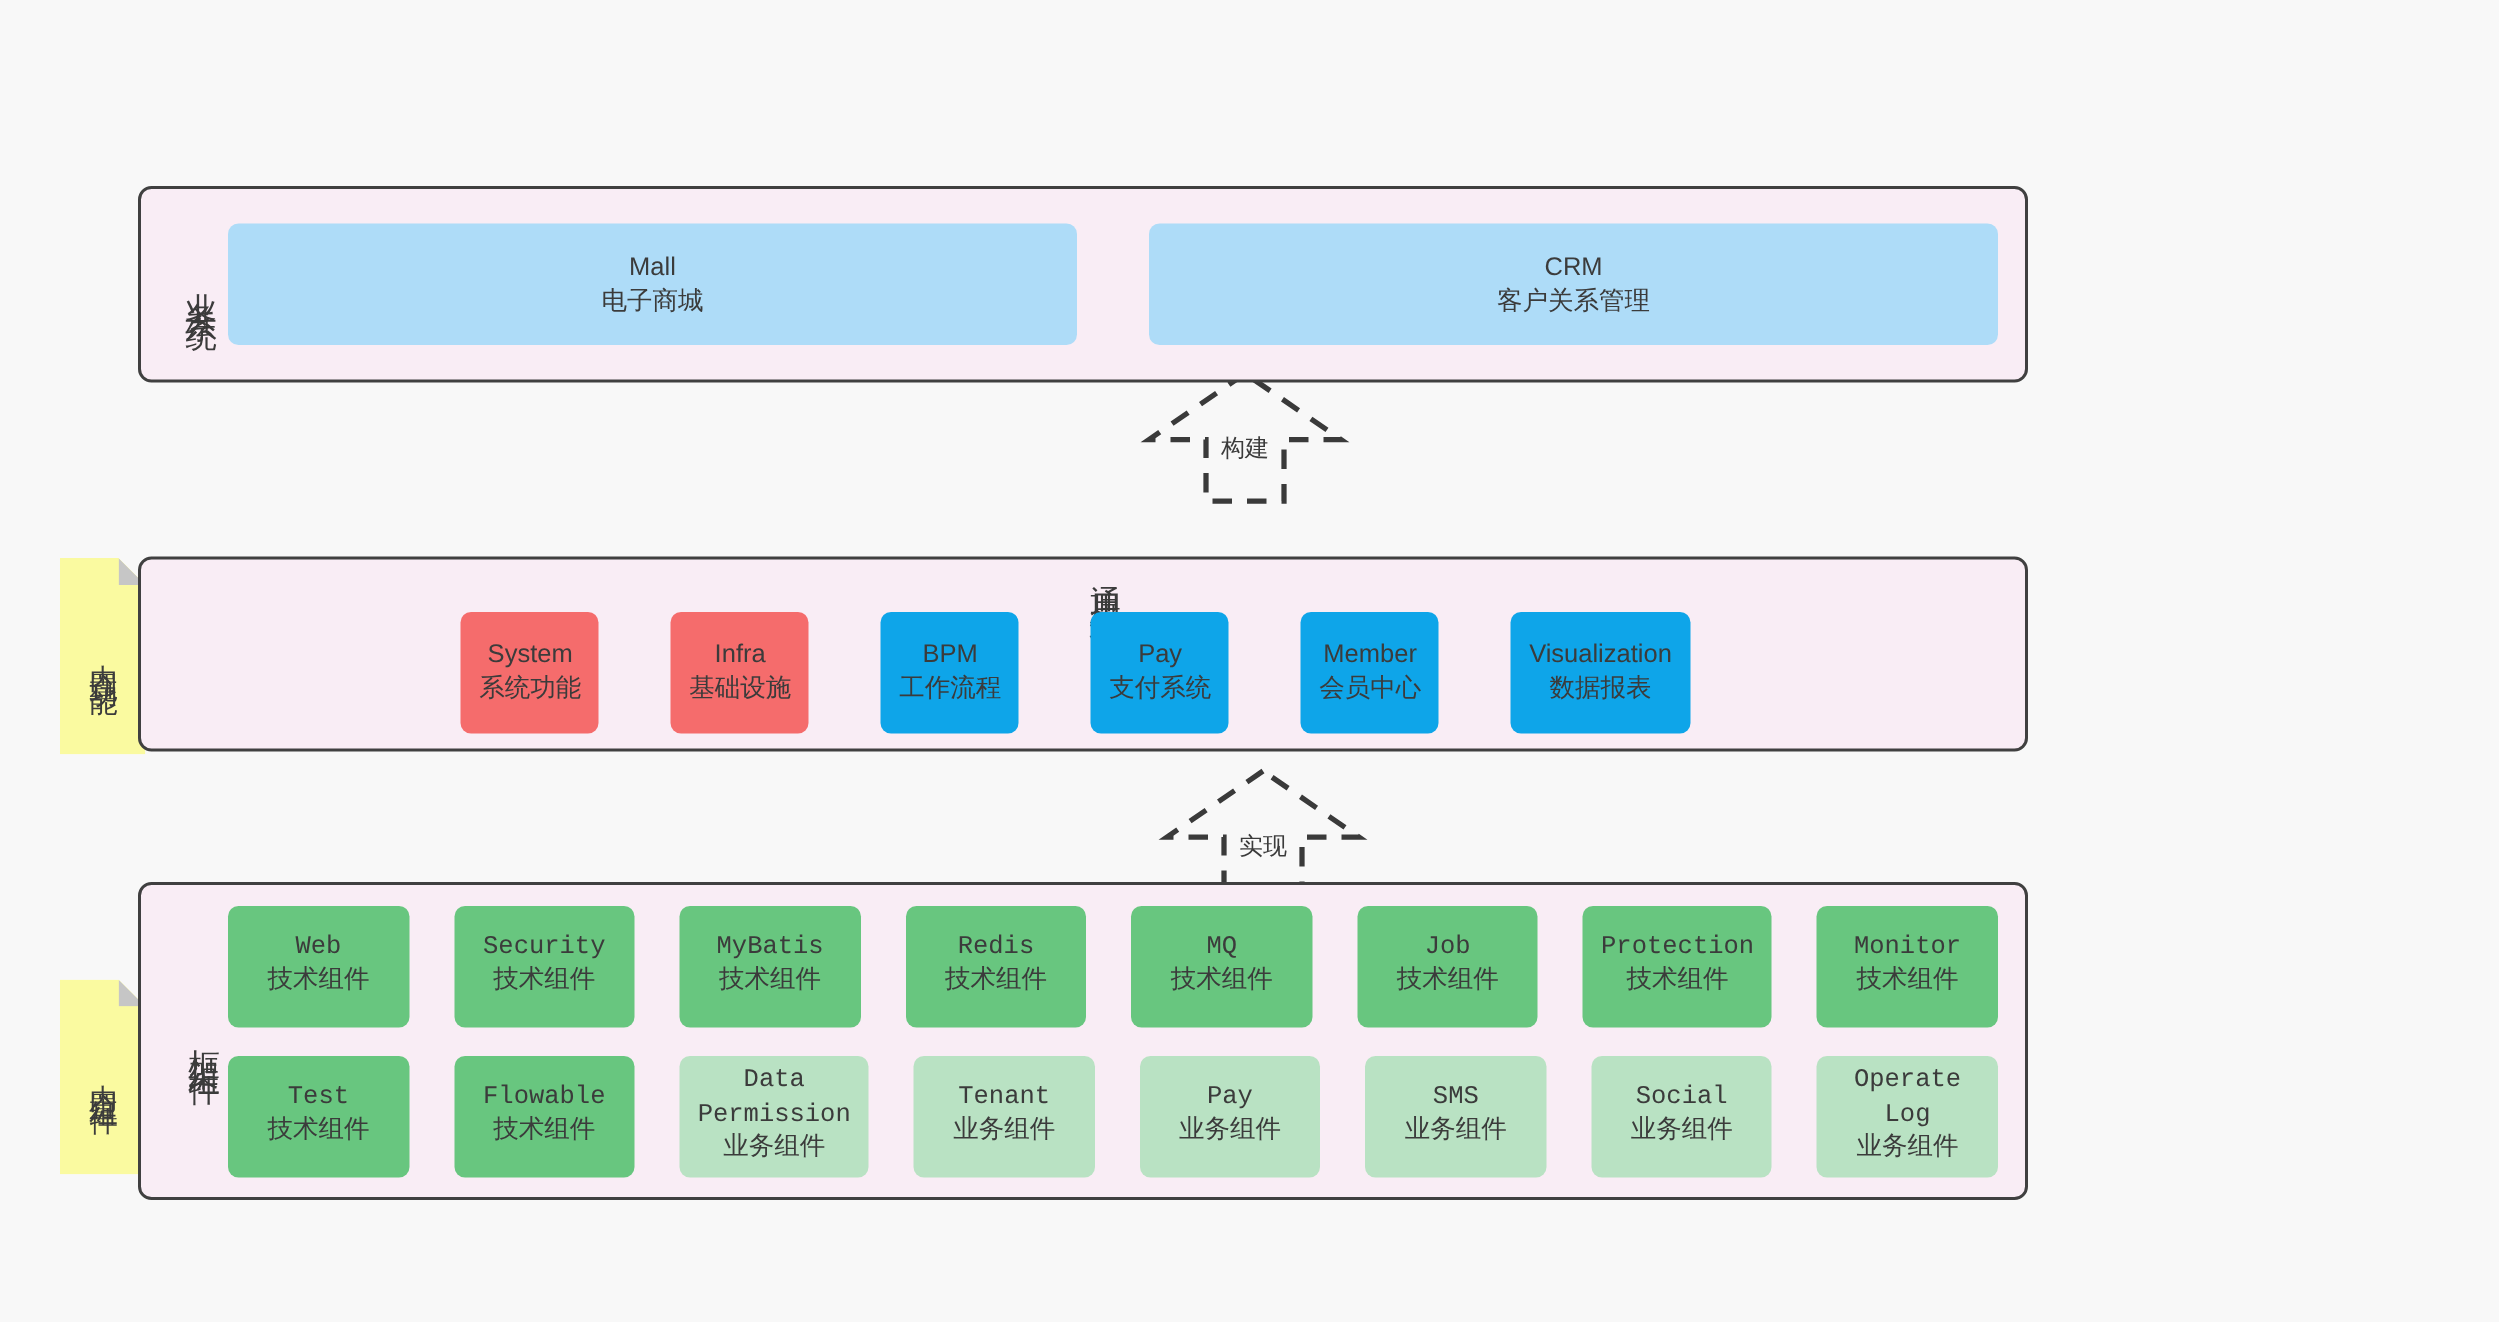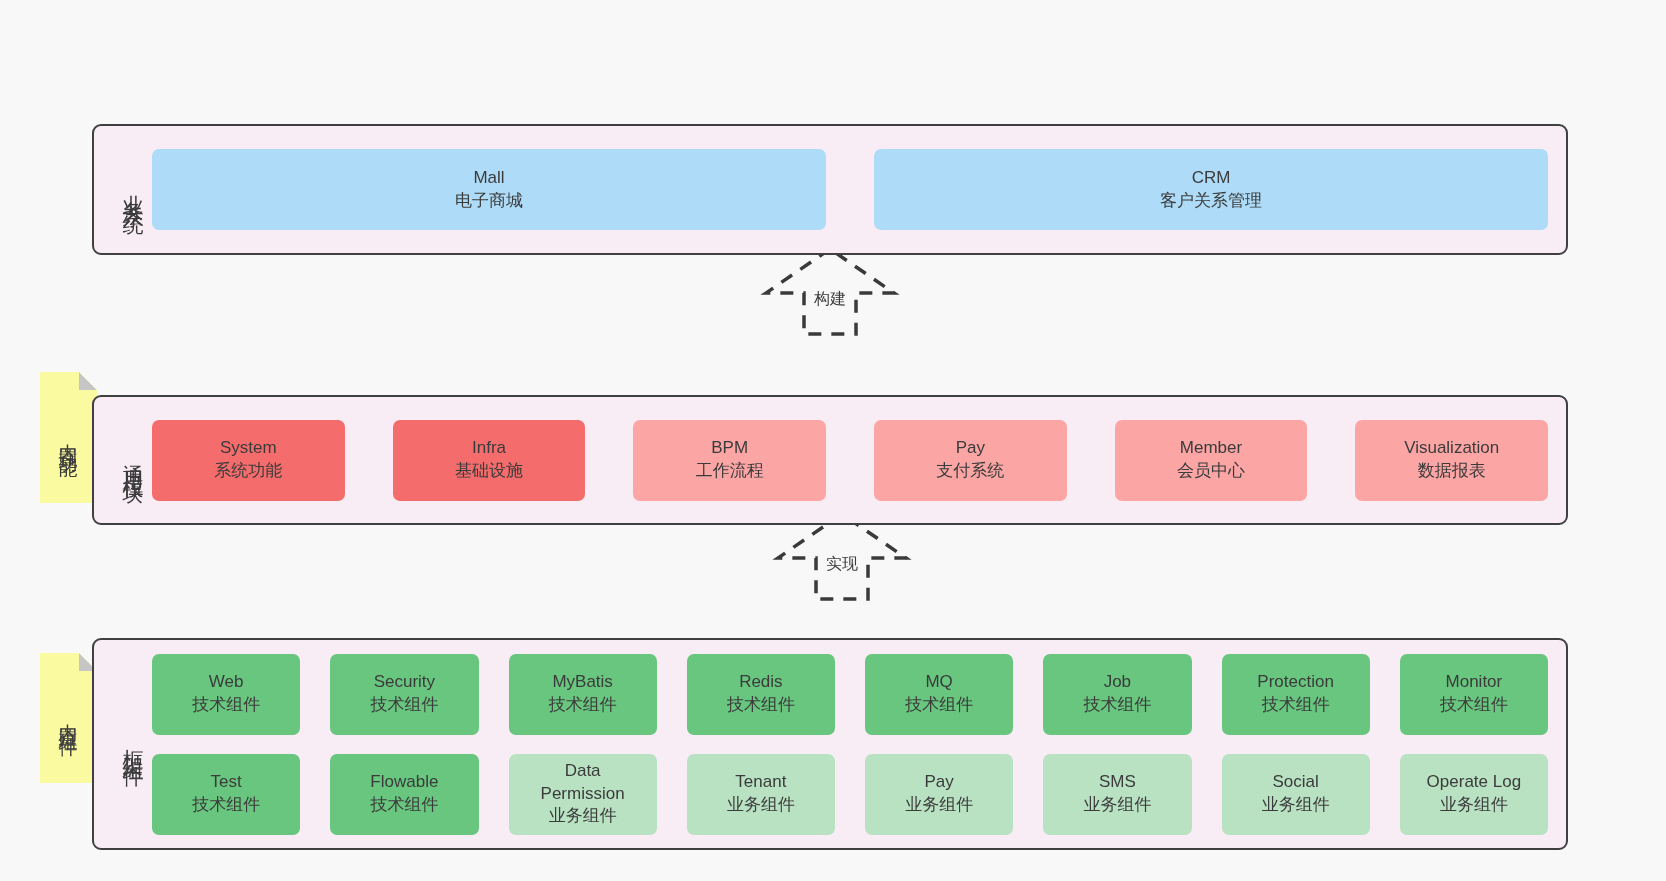--- a/index.html
+++ b/index.html
@@ -10,32 +10,32 @@
   }
   .stage{
     position:relative;
     width:1666px;height:881px;
     background:#f8f8f8;
     overflow:hidden;
   }
   
   .panel{
     position:absolute;
-    left:92px;width:1476px;
+    left:92px;width:1260px;
     background:#f9edf5;
     border:2px solid #404040;
     border-radius:9px;
     box-sizing:border-box;
     display:flex;
     align-items:center;
     z-index:2;
   }
   .panel-business{top:124px;height:131px;}
-  .panel-modules{top:395px;height:130px;}
-  .panel-components{top:638px;height:212px;}
+  .panel-modules{top:371px;height:130px;flex-direction:column;}
+  .panel-components{top:588px;height:212px;font-family:Liberation Mono, monospace;}
   .panel-label{
     writing-mode:vertical-rl;
     text-orientation:upright;
     font-size:21px;
     letter-spacing:6px;
     color:#3b3b3b;
     padding:0 0 0 16px;
     width:34px;
     text-align:center;
     flex:0 0 auto;
@@ -65,21 +65,21 @@
     justify-content:center;
     text-align:center;
     font-size:17px;
     line-height:1.33;
     padding:2px 12px;
     box-sizing:border-box;
   }
   .box .box-name,.box .box-desc{width:100%;}
   .blue{background:#aedcf8;}
   .red{background:#f56c6c;}
-  .pink{background:#fca5a5;}
+  .pink{background:#0ea5e9;}
   .green{background:#68c67f;}
   .lightgreen{background:#b9e2c3;}
   
   .tab{
     position:absolute;
     left:40px;width:57px;
     background:#fafaa0;
     clip-path:polygon(0 0,calc(100% - 18px) 0,100% 18px,100% 100%,0 100%);
     display:flex;align-items:center;justify-content:center;
     z-index:1;

